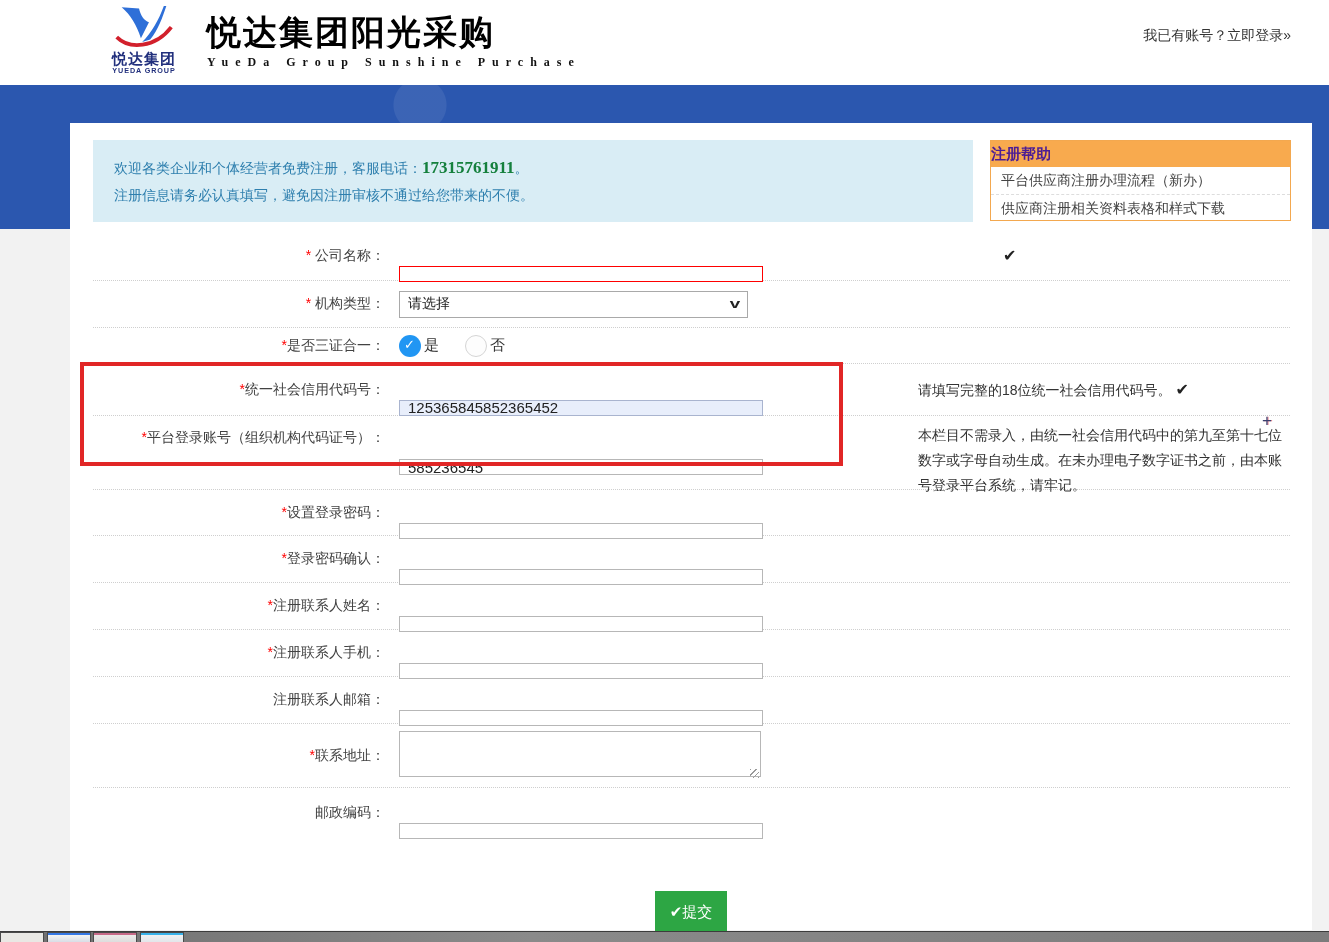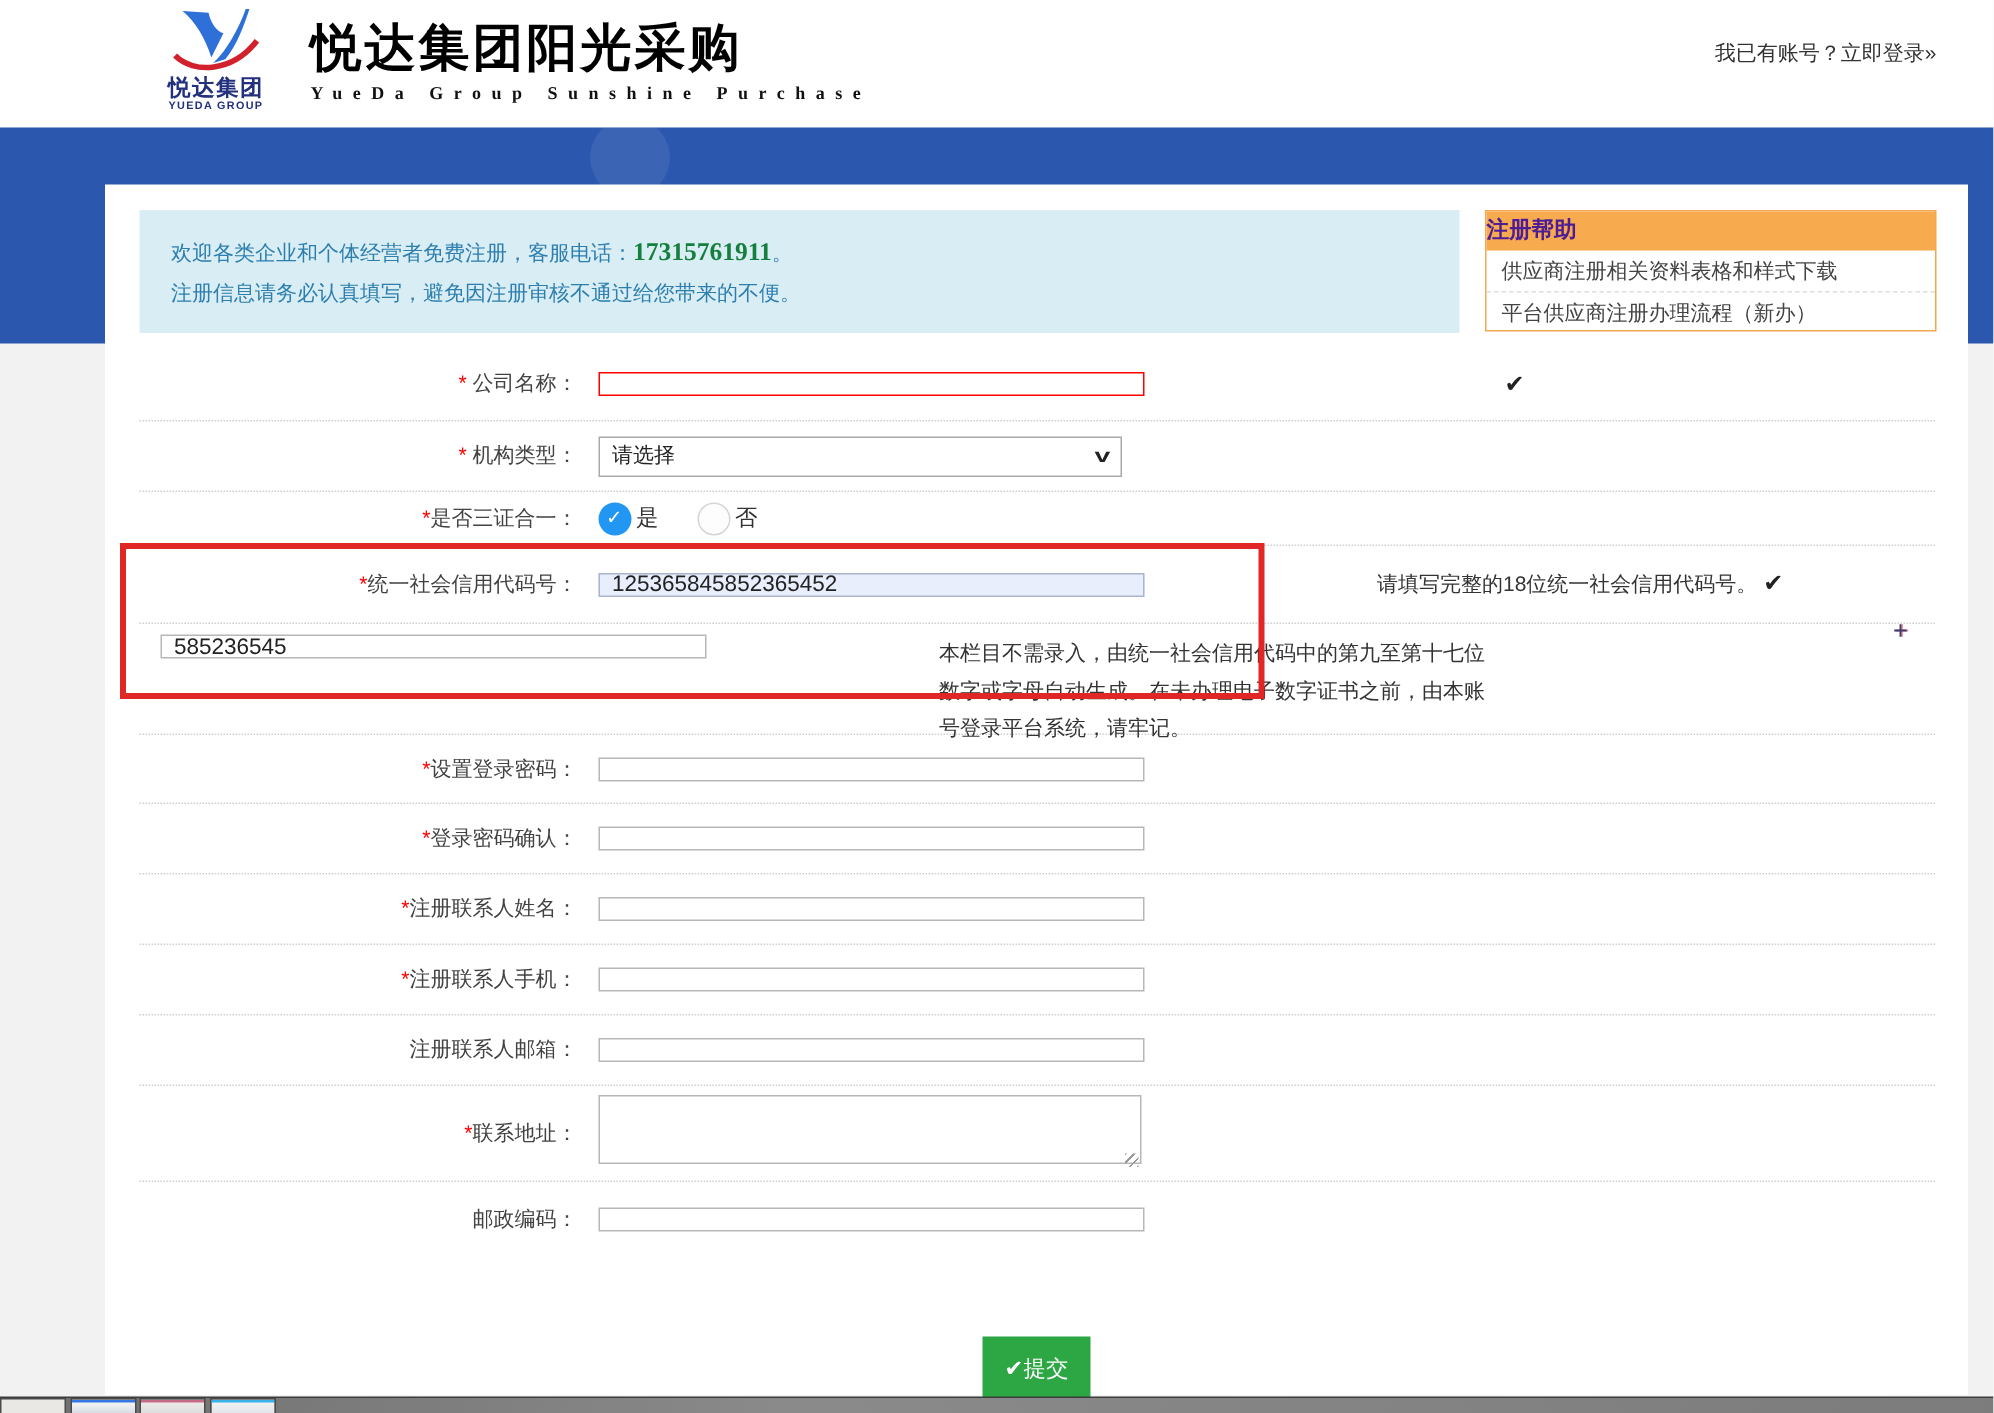--- a/index.html
+++ b/index.html
@@ -36,21 +36,21 @@
   .help-item { height:27px; line-height:27px; font-size:14px; color:#444; padding-left:10px; cursor:pointer; white-space:nowrap; }
   .help-item + .help-item { border-top:1px dashed #ddd; }
 
   
   .form { position:absolute; left:23px; top:109px; width:1197px; }
   .row { display:flex; align-items:center; border-bottom:1px dotted #cfcfcf; position:relative; }
   .row.no-sep { border-bottom:none; }
   .lbl { width:292px; text-align:right; font-size:14px; color:#424242; padding-right:0; flex:none; white-space:nowrap; }
   .star { color:#f00; }
   .ctl { margin-left:14px; flex:none; display:flex; align-items:center; }
-  .txt { width:364px; height:16px; border:1px solid #b7b7b7; font-size:15px; padding:0 8px; color:#222; outline:none; background:#fff; font-family:"Liberation Sans",sans-serif; }
+  .txt { width:364px; height:16px; border:1px solid #b7b7b7; font-size:15px; padding:0 8px; color:#222; outline:none; background:#fff; font-family:"Liberation Sans",sans-serif;margin-top:36px; }
   .txt.err { border-color:#f00; }
   .txt.filled { background:#e8eefb; border-color:#a9b4cf; }
   .sel { width:349px; height:27px; border:1px solid #a9a9a9; font-size:14px; color:#222; display:flex; align-items:center; justify-content:space-between; padding:0 8px; background:#fff; cursor:pointer;font-family:Liberation Mono, monospace; }
   .chev { font-size:13px; color:#222; font-weight:bold; transform:scaleX(1.4); }
   .ta-wrap { position:relative; }
   .ta { width:362px; height:46px; border:1px solid #b7b7b7; resize:none; font-size:14px; padding:4px 8px; outline:none; font-family:"Liberation Sans",sans-serif; }
   .ta-grip { position:absolute; right:2px; bottom:3px; width:9px; height:9px;
     background:repeating-linear-gradient(135deg,#999 0 1px,transparent 1px 4px); cursor:nwse-resize; }
   .aux { font-size:14px; color:#333; margin-left:155px; width:372px; line-height:25px; }
   .check { color:#222; font-size:16px; }
@@ -105,22 +105,22 @@
 
   <div class="notice">
     <div class="notice-line">
       <span>欢迎各类企业和个体经营者免费注册，客服电话：</span><span class="notice-phone">17315761911</span><span>。</span>
     </div>
     <div class="notice-line">注册信息请务必认真填写，避免因注册审核不通过给您带来的不便。</div>
   </div>
 
   <div class="help">
     <div class="help-title">注册帮助</div>
+    <div class="help-item">平台供应商注册办理流程（新办）</div>
     <div class="help-item">供应商注册相关资料表格和样式下载</div>
-    <div class="help-item">平台供应商注册办理流程（新办）</div>
   </div>
 
   <div class="form">
 
     <div class="row" style="height:49px">
       <div class="lbl"><span class="star">* </span><span>公司名称：</span></div>
       <div class="ctl">
           <input class="txt err" value="" style="">
         </div>
       <span class="check row1-check">✔</span>
@@ -154,20 +154,21 @@
 
     <div class="row" style="height:52px">
       <div class="lbl"><span class="star">*</span><span>统一社会信用代码号：</span></div>
       <div class="ctl">
           <input class="txt filled" value="125365845852365452" style="">
         </div>
       <div class="aux"><span>请填写完整的18位统一社会信用代码号。</span> <span class="check">✔</span></div>
     </div>
 
     <div class="row" style="height:74px; align-items:flex-start; padding-top:7px;">
+      <div class="lbl" style="line-height:29px"><span class="star">*</span><span>平台登录账号（组织机构代码证号）：</span></div>
       <div class="ctl">
           <input class="txt" value="585236545" style="">
         </div>
       <div class="aux">本栏目不需录入，由统一社会信用代码中的第九至第十七位数字或字母自动生成。在未办理电子数字证书之前，由本账号登录平台系统，请牢记。</div>
     </div>
 
     <div class="row" style="height:46px">
       <div class="lbl"><span class="star">*</span><span>设置登录密码：</span></div>
       <div class="ctl">
           <input class="txt" value="" style="">

